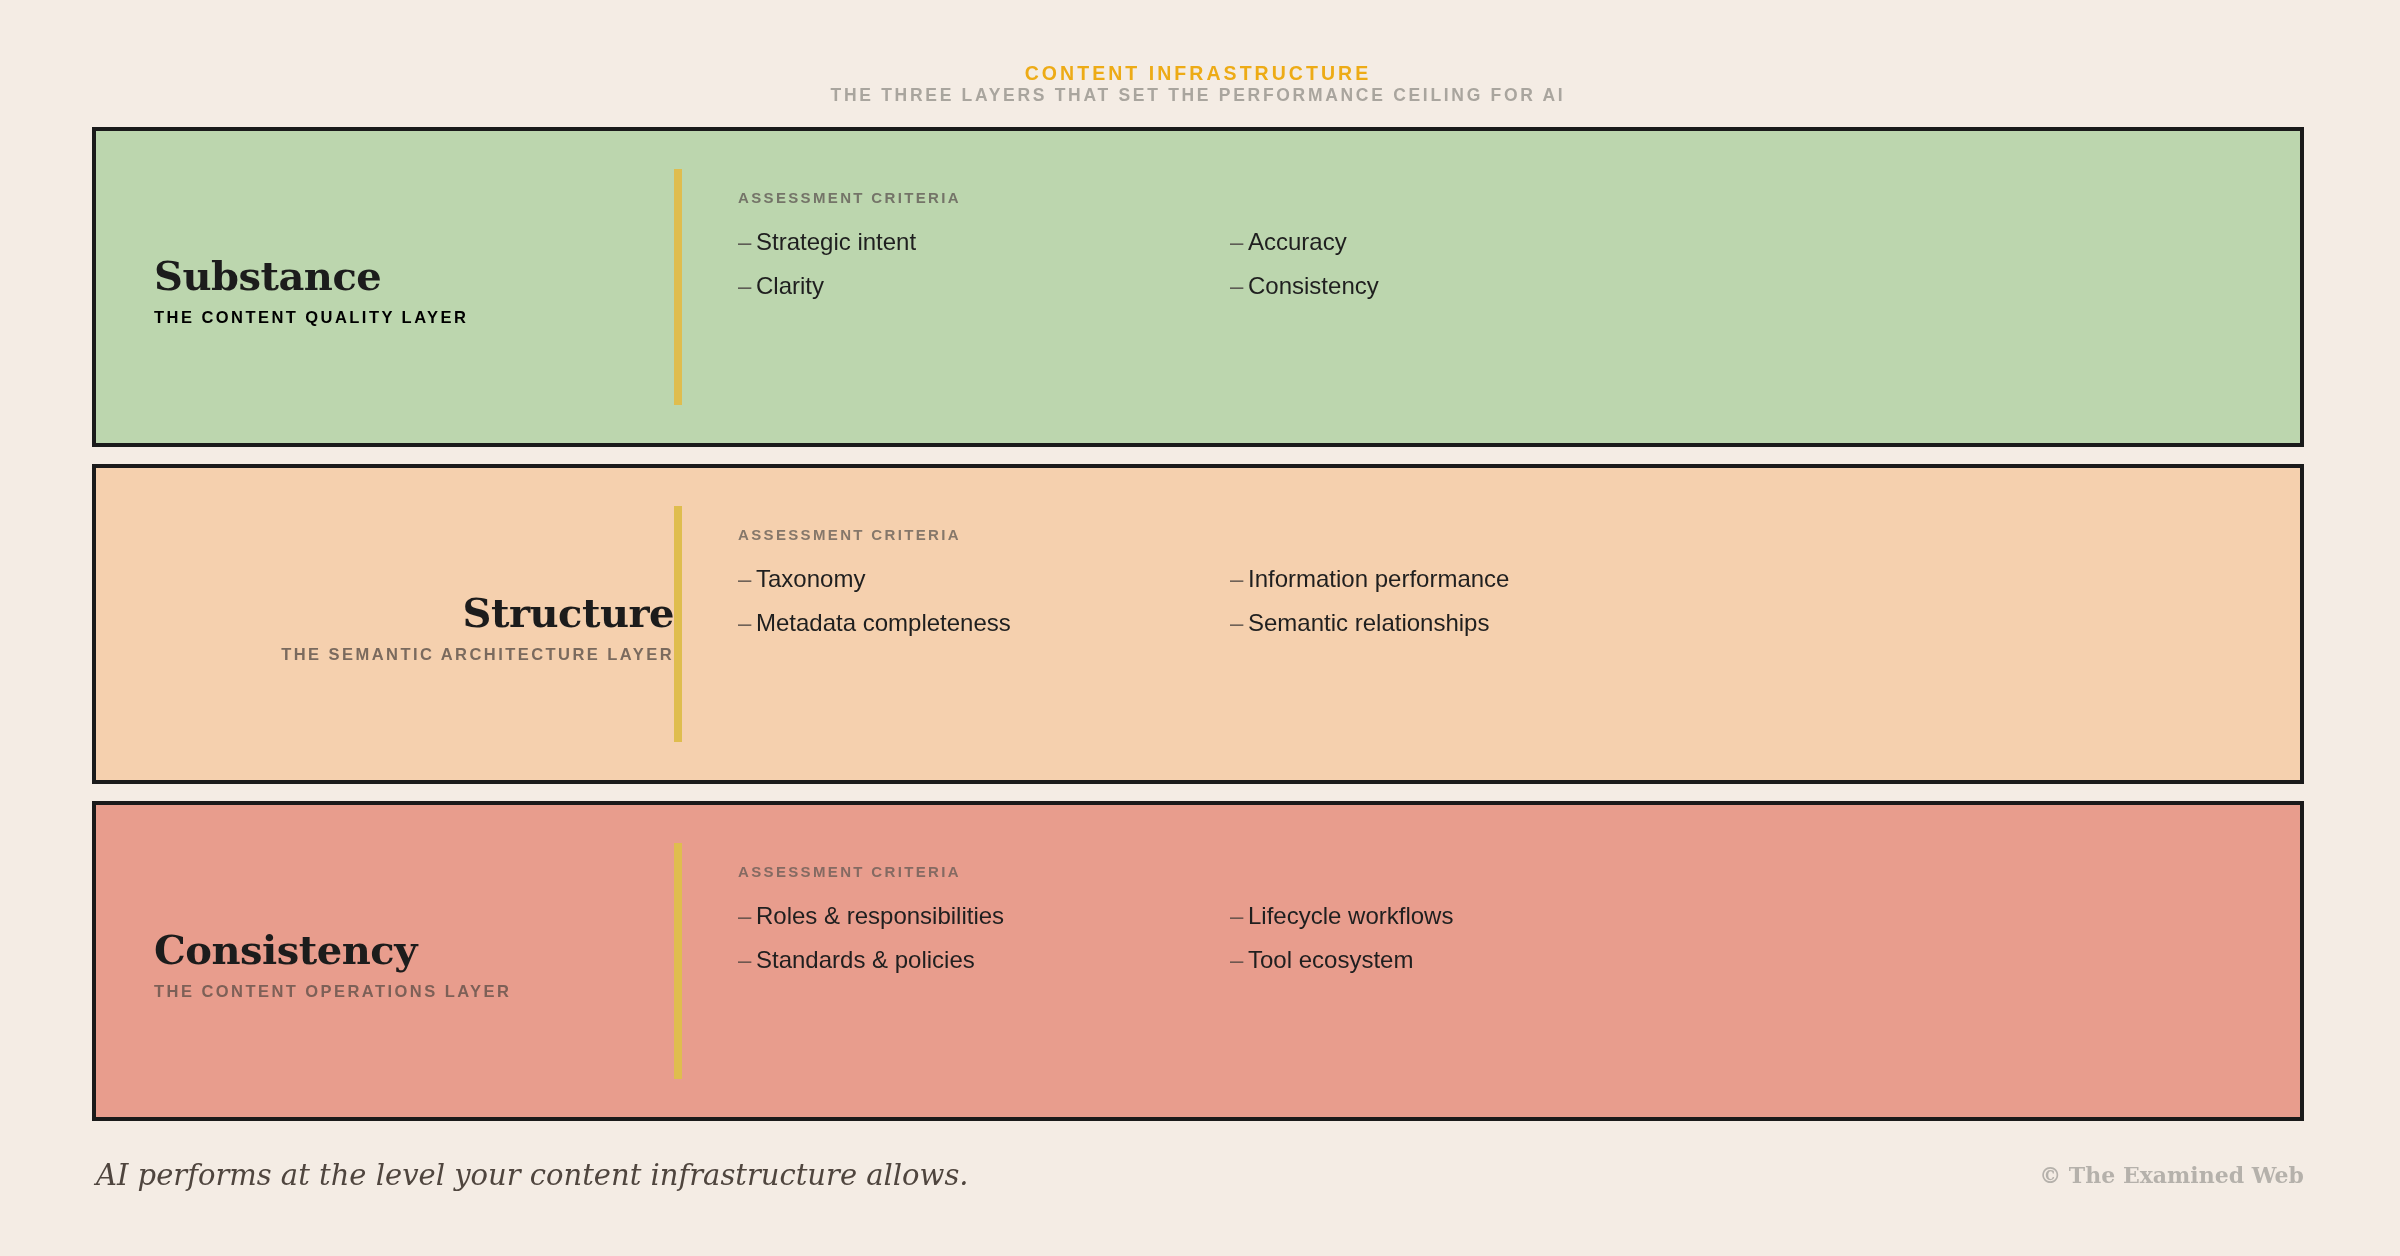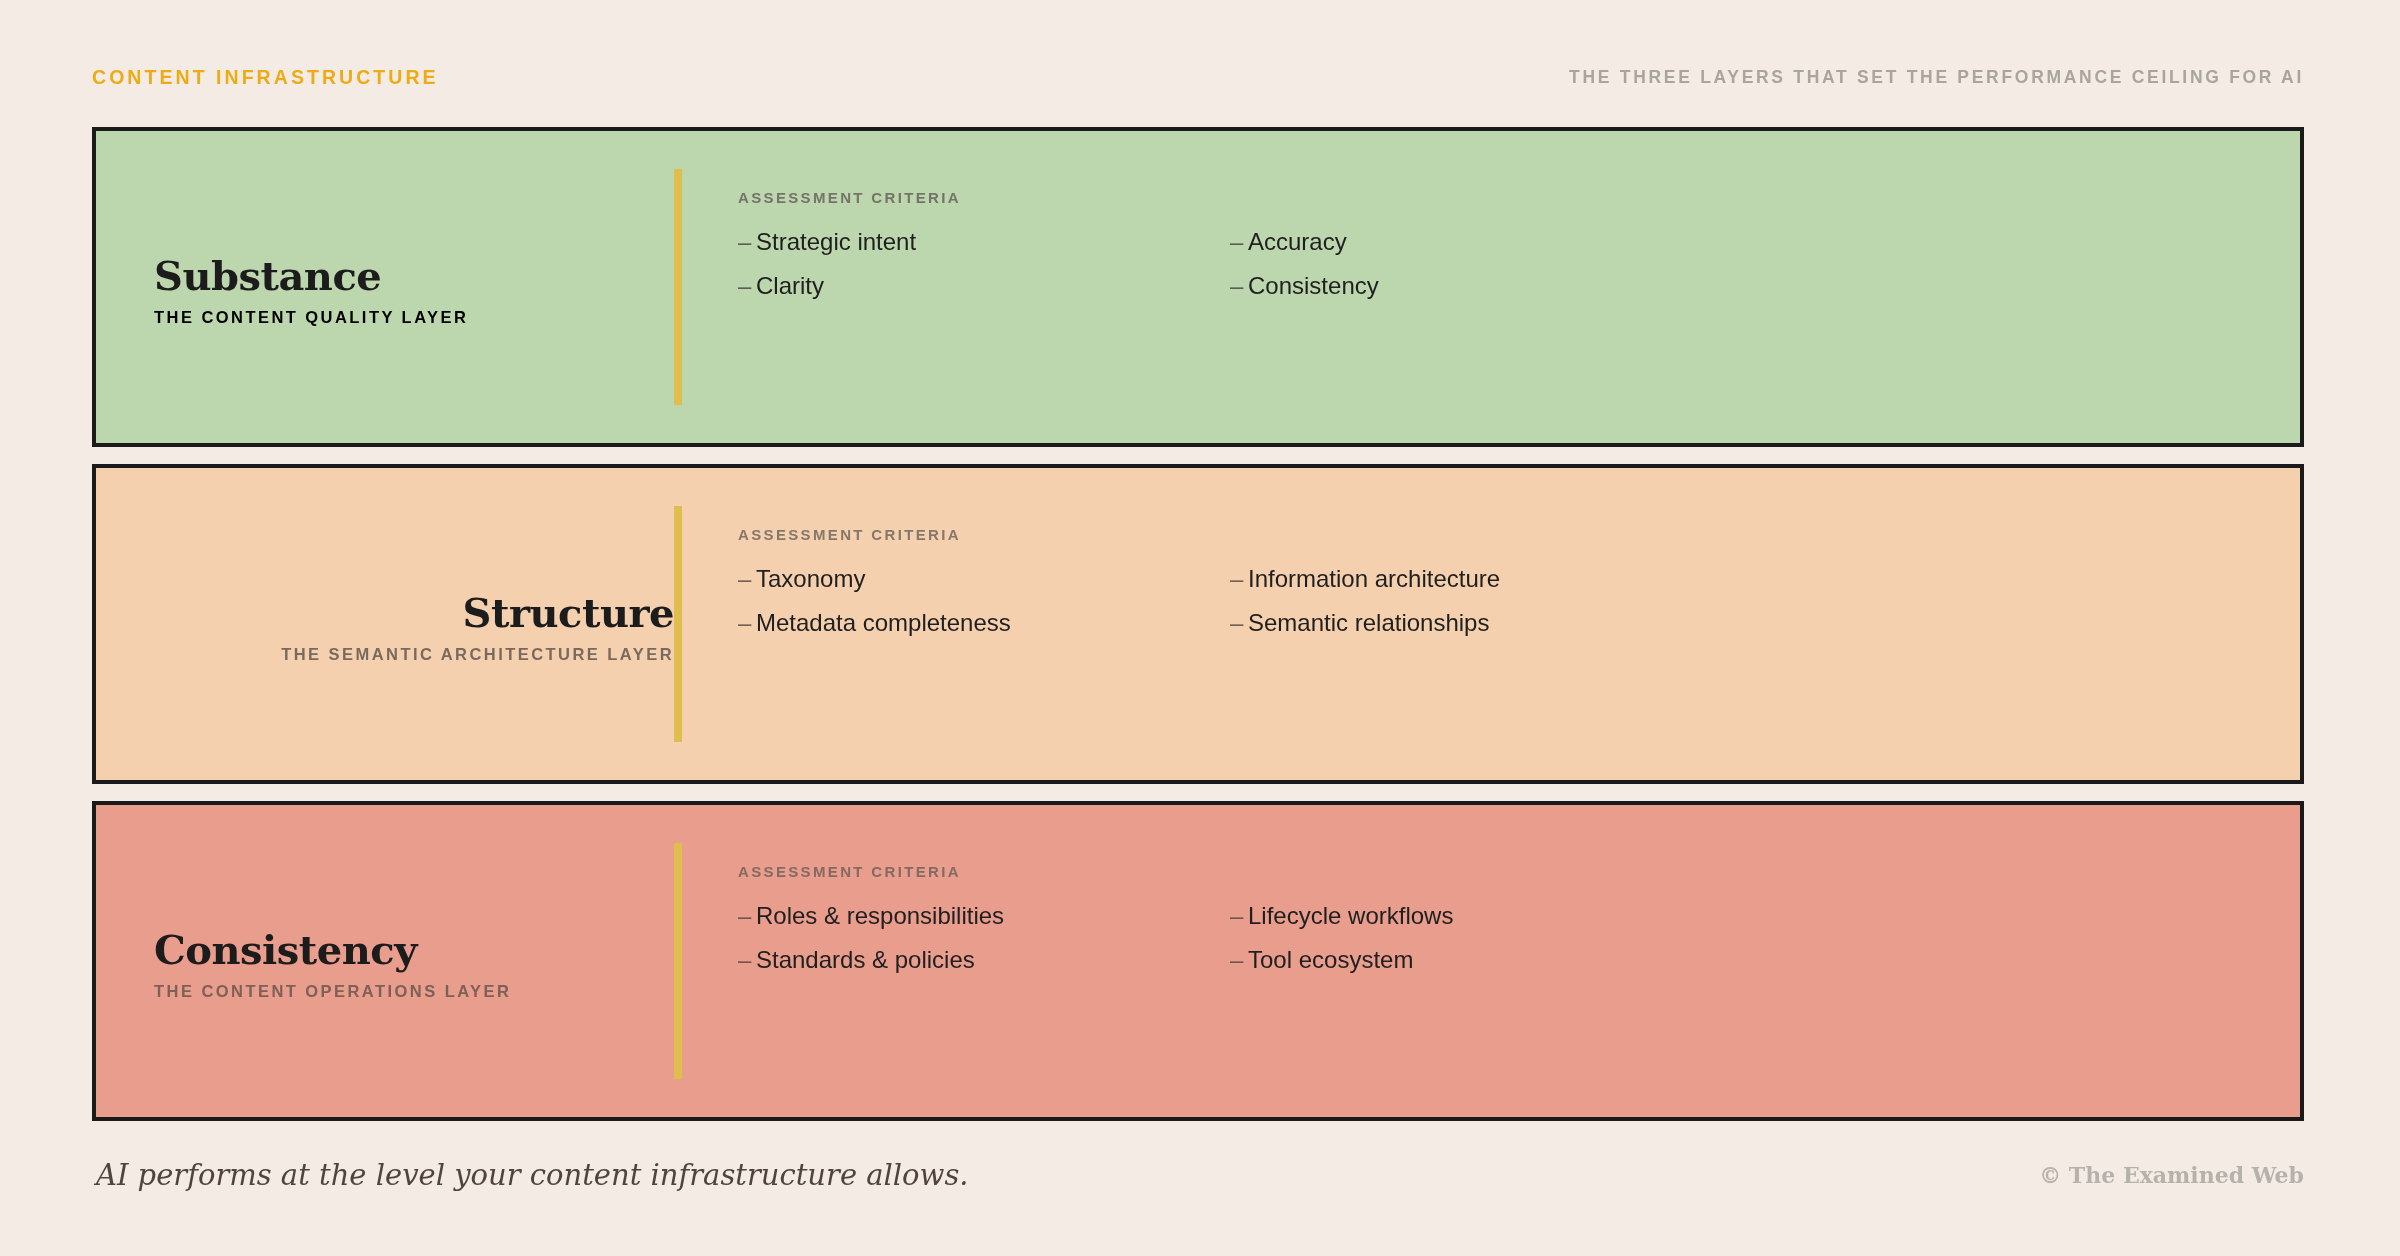--- a/index.html
+++ b/index.html
@@ -9,21 +9,21 @@
     font-family:"Liberation Sans", sans-serif;
     overflow:hidden;
     position:relative;
     -webkit-font-smoothing:antialiased;
   }
   .page{position:absolute;inset:0;}
 
   
   .header{
     position:absolute;left:92px;right:96px;top:62px;height:30px;
-    display:flex;align-items:center;justify-content:space-between;
+    display:flex;align-items:center;justify-content:space-between;flex-direction:column;
   }
   .eyebrow{
     font-size:19.5px;font-weight:700;letter-spacing:3.05px;
     color:#edab16;text-transform:uppercase;white-space:nowrap;
     font-family:"Liberation Sans", sans-serif;
   }
   .kicker{
     font-size:17.5px;font-weight:700;letter-spacing:2.7px;
     color:#a9a59e;text-transform:uppercase;white-space:nowrap;
     font-family:"Liberation Sans", sans-serif;
@@ -209,21 +209,21 @@
                 <span>Taxonomy</span>
               </div>
               <div class="crit-item">
                 <span class="crit-dash">–</span>
                 <span>Metadata completeness</span>
               </div>
             </div>
             <div class="crit-col col-right">
               <div class="crit-item">
                 <span class="crit-dash">–</span>
-                <span>Information architecture</span>
+                <span>Information performance</span>
               </div>
               <div class="crit-item">
                 <span class="crit-dash">–</span>
                 <span>Semantic relationships</span>
               </div>
             </div>
           </div>
         </div>
       </div>
     </div>

